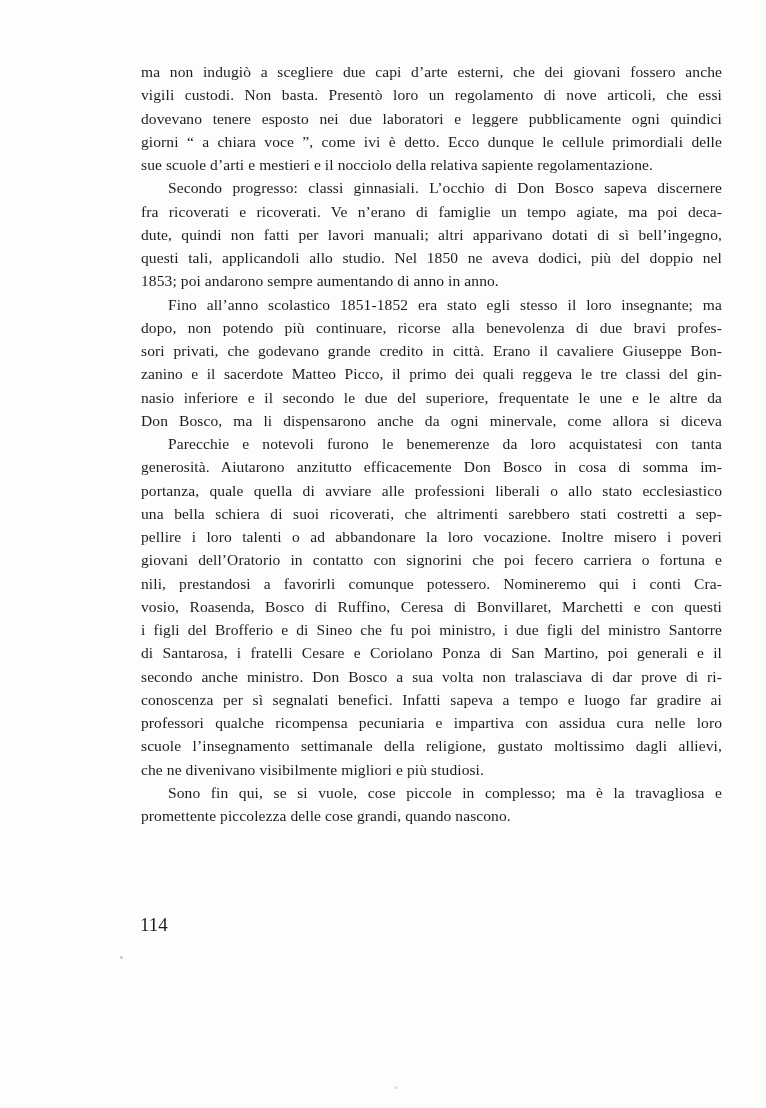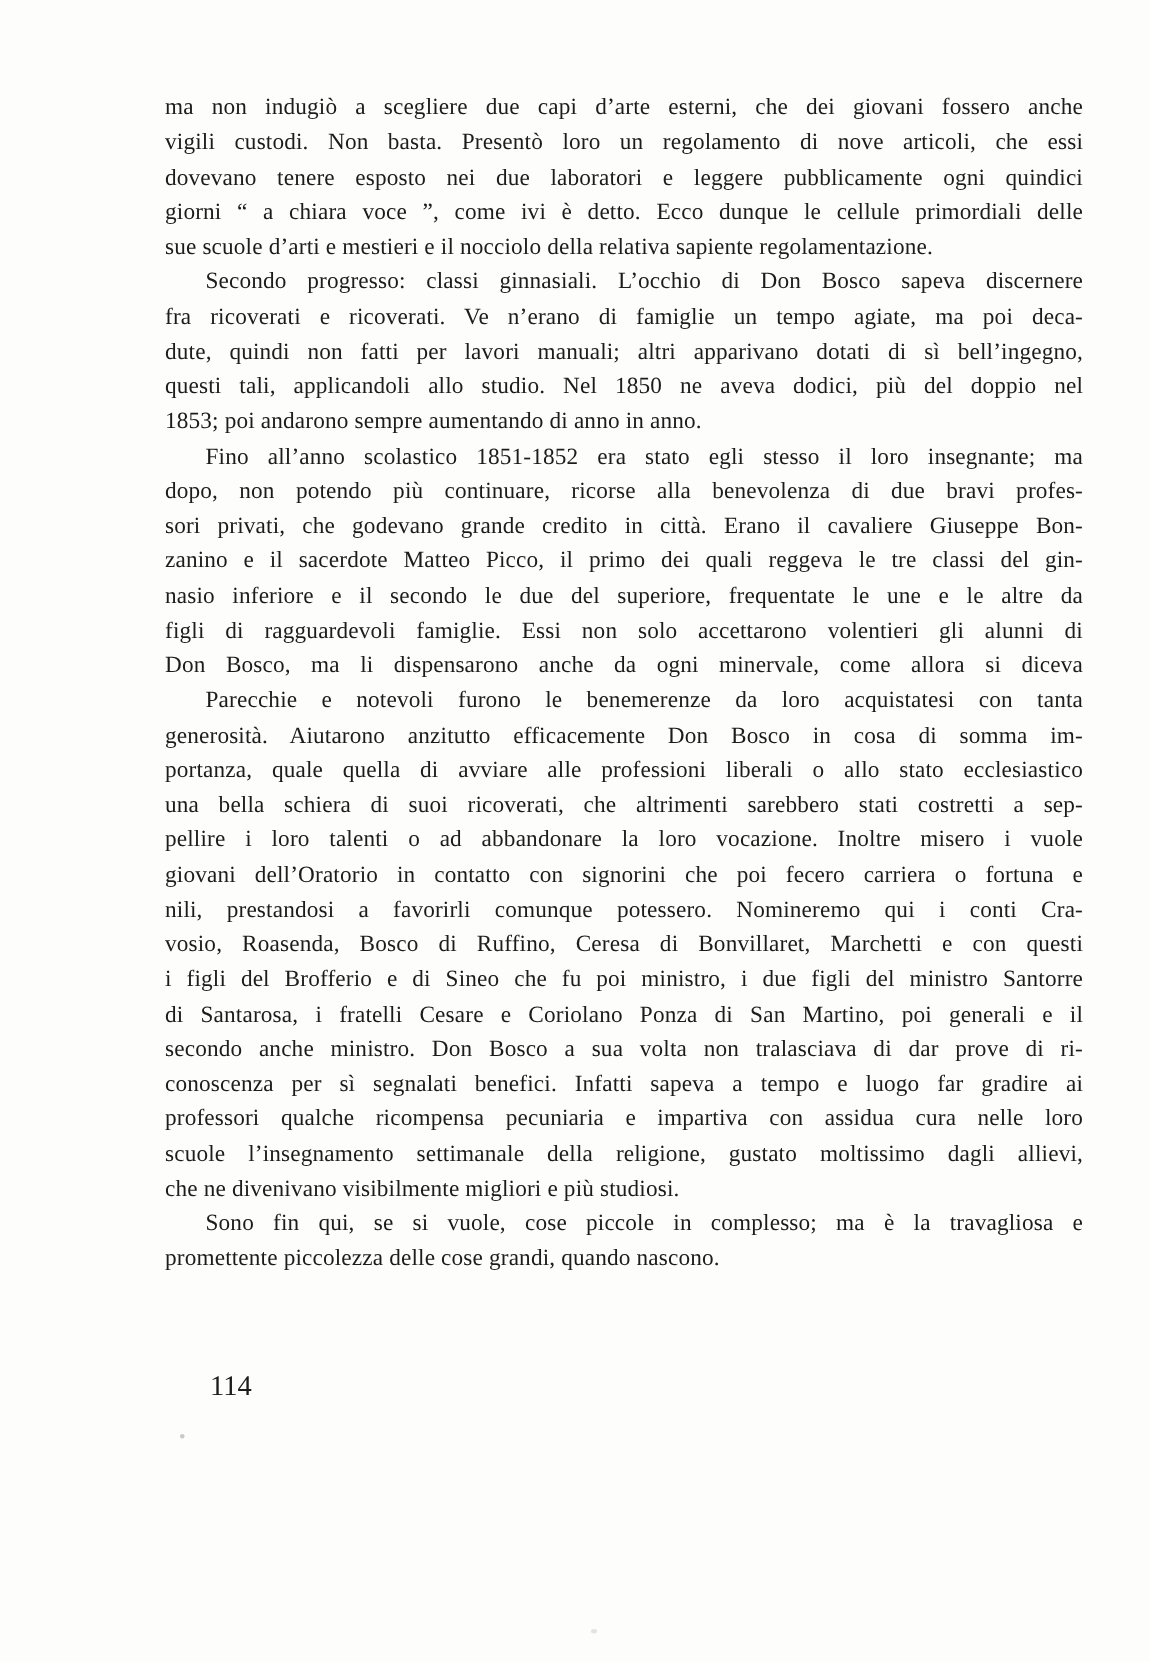--- a/index.html
+++ b/index.html
@@ -21,20 +21,21 @@
     color: #1c1c1c;
   }
   .paragraph { margin: 0; padding: 0; }
   .line {
     height: 23.25px;
     line-height: 23.25px;
     overflow: hidden;
     text-align: justify;
     text-align-last: justify;
     letter-spacing: 0.1px;
+    margin-left: 31px;
   }
   .line.end {
     text-align-last: left;
   }
   .line.indent {
     text-indent: 27px;
   }
   .page-number {
     position: absolute;
     left: 140px;
@@ -83,30 +84,29 @@
       <div class="line">questi tali, applicandoli allo studio. Nel 1850 ne aveva dodici, più del doppio nel</div>
       <div class="line end">1853; poi andarono sempre aumentando di anno in anno.</div>
     </div>
 
     <div class="paragraph">
       <div class="line indent">Fino all’anno scolastico 1851-1852 era stato egli stesso il loro insegnante; ma</div>
       <div class="line">dopo, non potendo più continuare, ricorse alla benevolenza di due bravi profes-</div>
       <div class="line">sori privati, che godevano grande credito in città. Erano il cavaliere Giuseppe Bon-</div>
       <div class="line">zanino e il sacerdote Matteo Picco, il primo dei quali reggeva le tre classi del gin-</div>
       <div class="line">nasio inferiore e il secondo le due del superiore, frequentate le une e le altre da</div>
-      <div class="line">figli di ragguardevoli famiglie. Essi non solo accettarono volentieri gli alunni di</div>
       <div class="line">Don Bosco, ma li dispensarono anche da ogni minervale, come allora si diceva</div>
     </div>
 
     <div class="paragraph">
       <div class="line indent">Parecchie e notevoli furono le benemerenze da loro acquistatesi con tanta</div>
       <div class="line">generosità. Aiutarono anzitutto efficacemente Don Bosco in cosa di somma im-</div>
       <div class="line">portanza, quale quella di avviare alle professioni liberali o allo stato ecclesiastico</div>
       <div class="line">una bella schiera di suoi ricoverati, che altrimenti sarebbero stati costretti a sep-</div>
-      <div class="line">pellire i loro talenti o ad abbandonare la loro vocazione. Inoltre misero i vuole</div>
+      <div class="line">pellire i loro talenti o ad abbandonare la loro vocazione. Inoltre misero i poveri</div>
       <div class="line">giovani dell’Oratorio in contatto con signorini che poi fecero carriera o fortuna e</div>
       <div class="line">nili, prestandosi a favorirli comunque potessero. Nomineremo qui i conti Cra-</div>
       <div class="line">vosio, Roasenda, Bosco di Ruffino, Ceresa di Bonvillaret, Marchetti e con questi</div>
       <div class="line">i figli del Brofferio e di Sineo che fu poi ministro, i due figli del ministro Santorre</div>
       <div class="line">di Santarosa, i fratelli Cesare e Coriolano Ponza di San Martino, poi generali e il</div>
       <div class="line">secondo anche ministro. Don Bosco a sua volta non tralasciava di dar prove di ri-</div>
       <div class="line">conoscenza per sì segnalati benefici. Infatti sapeva a tempo e luogo far gradire ai</div>
       <div class="line">professori qualche ricompensa pecuniaria e impartiva con assidua cura nelle loro</div>
       <div class="line">scuole l’insegnamento settimanale della religione, gustato moltissimo dagli allievi,</div>
       <div class="line end">che ne divenivano visibilmente migliori e più studiosi.</div>

